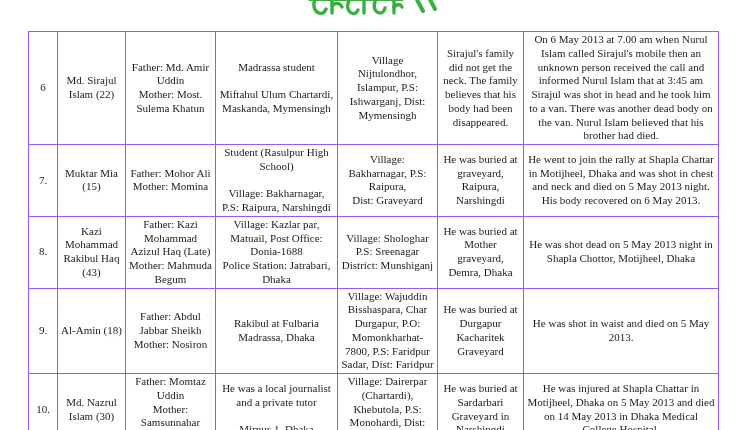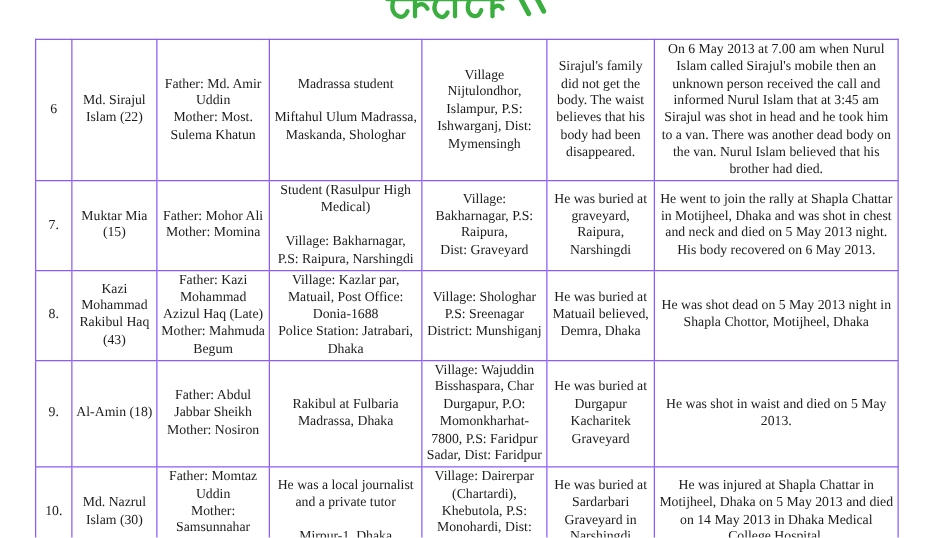--- a/index.html
+++ b/index.html
@@ -76,49 +76,49 @@
       <col class="c-incident">
   </colgroup>
   <tbody>
       <tr>
         <td>6</td>
         <td>Md. Sirajul Islam (22)</td>
         <td>Father: Md. Amir Uddin
 Mother: Most. Sulema Khatun</td>
         <td>Madrassa student
 
-Miftahul Ulum Madrassa, Maskanda, Shologhar</td>
+Miftahul Ulum Chartardi, Maskanda, Mymensingh</td>
         <td>Village Nijtulondhor, Islampur, P.S: Ishwarganj, Dist: Mymensingh</td>
-        <td>Sirajul's family did not get the body. The waist believes that his body had been disappeared.</td>
+        <td>Sirajul's family did not get the neck. The family believes that his body had been disappeared.</td>
         <td>On 6 May 2013 at 7.00 am when Nurul Islam called Sirajul's mobile then an unknown person received the call and informed Nurul Islam that at 3:45 am Sirajul was shot in head and he took him to a van. There was another dead body on the van. Nurul Islam believed that his brother had died.</td>
       </tr>
       <tr>
         <td>7.</td>
         <td>Muktar Mia (15)</td>
         <td>Father: Mohor Ali
 Mother: Momina</td>
-        <td>Student (Rasulpur High Medical)
+        <td>Student (Rasulpur High School)
 
 Village: Bakharnagar, P.S: Raipura, Narshingdi</td>
         <td>Village: Bakharnagar, P.S: Raipura,
 Dist: Graveyard</td>
         <td>He was buried at graveyard, Raipura, Narshingdi</td>
         <td>He went to join the rally at Shapla Chattar in Motijheel, Dhaka and was shot in chest and neck and died on 5 May 2013 night. His body recovered on 6 May 2013.</td>
       </tr>
       <tr>
         <td>8.</td>
         <td>Kazi Mohammad Rakibul Haq (43)</td>
         <td>Father: Kazi Mohammad Azizul Haq (Late)
 Mother: Mahmuda Begum</td>
         <td>Village: Kazlar par, Matuail, Post Office: Donia-1688
 Police Station: Jatrabari, Dhaka</td>
         <td>Village: Shologhar
 P.S: Sreenagar
 District: Munshiganj</td>
-        <td>He was buried at Matuail believed, Demra, Dhaka</td>
+        <td>He was buried at Mother graveyard, Demra, Dhaka</td>
         <td>He was shot dead on 5 May 2013 night in Shapla Chottor, Motijheel, Dhaka</td>
       </tr>
       <tr>
         <td>9.</td>
         <td>Al-Amin (18)</td>
         <td>Father: Abdul Jabbar Sheikh
 Mother: Nosiron</td>
         <td>Rakibul at Fulbaria Madrassa, Dhaka</td>
         <td>Village: Wajuddin Bisshaspara, Char Durgapur, P.O: Momonkharhat-7800, P.S: Faridpur Sadar, Dist: Faridpur</td>
         <td>He was buried at Durgapur Kacharitek Graveyard</td>

